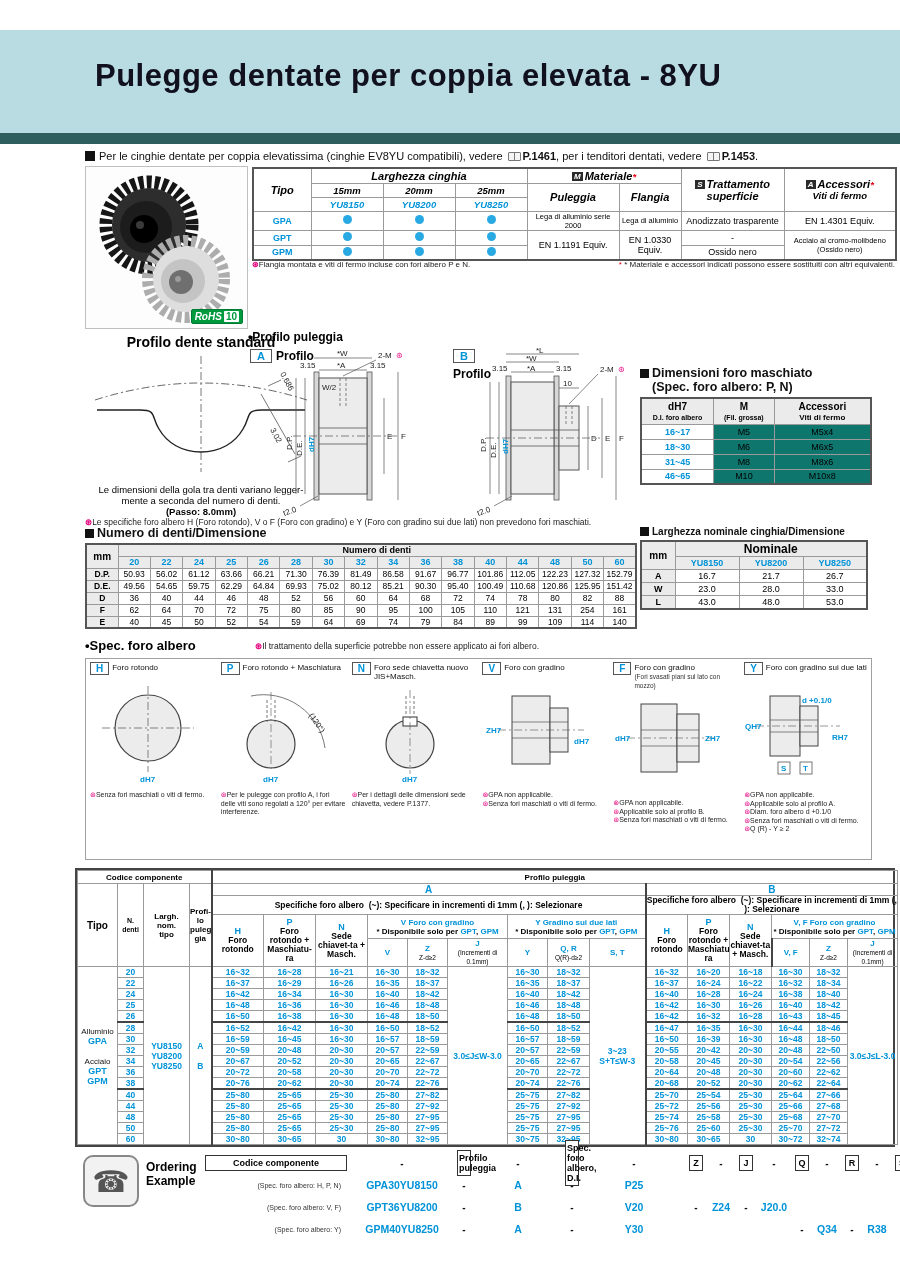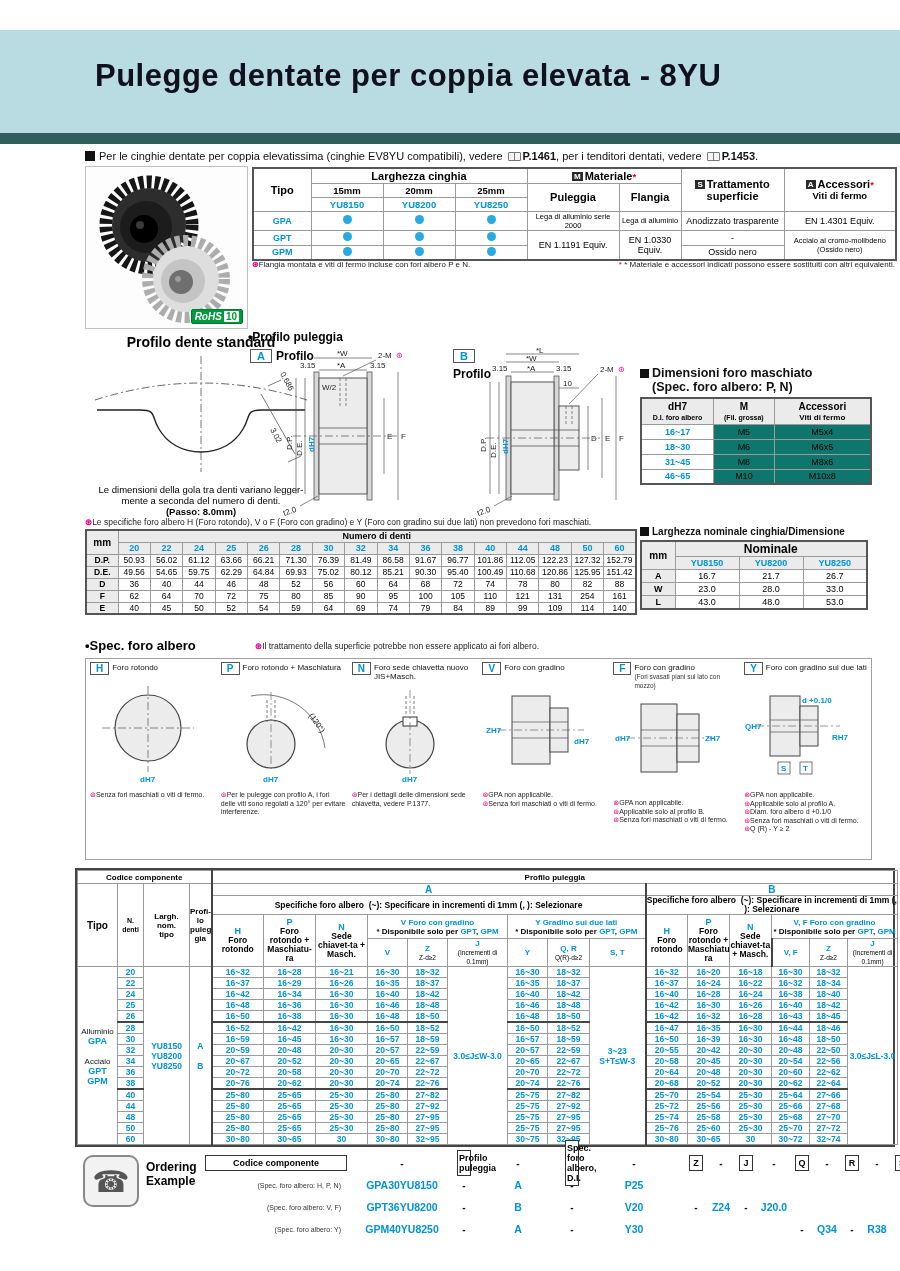--- a/index.html
+++ b/index.html
@@ -22,21 +22,21 @@
   
   .photo { position:absolute; left:85px; top:166px; width:163px; height:163px; border:1px solid #c0c0c0; background:#fdfdfd; }
   .rohs { position:absolute; right:4px; bottom:4px; background:#009a3e; border:1px solid #007a30; border-radius:2px; padding:1px 3px; font-size:10px; font-weight:bold; color:#fff; font-style:italic; }
   .rohs .num { background:#fff; color:#009a3e; font-style:normal; padding:0 2px; margin-left:2px; border-radius:1px;}
   
   table { border-collapse:collapse; table-layout:fixed; }
   th, td { border:1px solid #9a9a9a; text-align:center; padding:0; overflow:hidden; }
   thead th, .hd { background:#ebebeb; }
   
   .typetbl { position:absolute; left:252px; top:167px; width:643px; font-size:9px; border:2px solid #555; }
-  .typetbl th { font-size:9.5px; }
+  .typetbl th { font-size:9.5px;font-style:italic; }
   .typetbl .big { font-size:11px; }
   .typenotes { position:absolute; left:252px; top:260px; width:643px; font-size:8px; color:#222; }
   .dot { display:inline-block; width:9px; height:9px; border-radius:50%; background:#29a9e1; }
   
   .h2 { font-weight:bold; font-size:12.5px; color:#111; }
   
   .toothsec { position:absolute; left:85px; top:334px; width:232px; }
   .toothsec .t { text-align:center; font-size:14px; font-weight:bold; }
   .toothcap { text-align:center; font-size:9.5px; margin-top:2px; line-height:11px;}
   
@@ -315,20 +315,21 @@
             <td class="lt">M10</td>
             <td class="lt">M10x8</td>
           </tr>
         </tbody>
     </table>
   </div>
 
   <div class="mashnote"><span class="mark">⊛</span><span>Le specifiche foro albero H (Foro rotondo), V o F (Foro con gradino) e Y (Foro con gradino sui due lati) non prevedono fori maschiati.</span></div>
 
   <div class="teethsec">
+    <div class="h2"><span class="sq"></span><span>Numero di denti/Dimensione</span></div>
     <table class="teeth">
       <thead>
         <tr>
           <th rowspan="2" style="width:32px;font-size:10px">mm</th>
           <th colspan="16">Numero di denti</th>
         </tr>
         <tr id="teeth-head">
             <th class="b">20</th>
             <th class="b">22</th>
             <th class="b">24</th>

